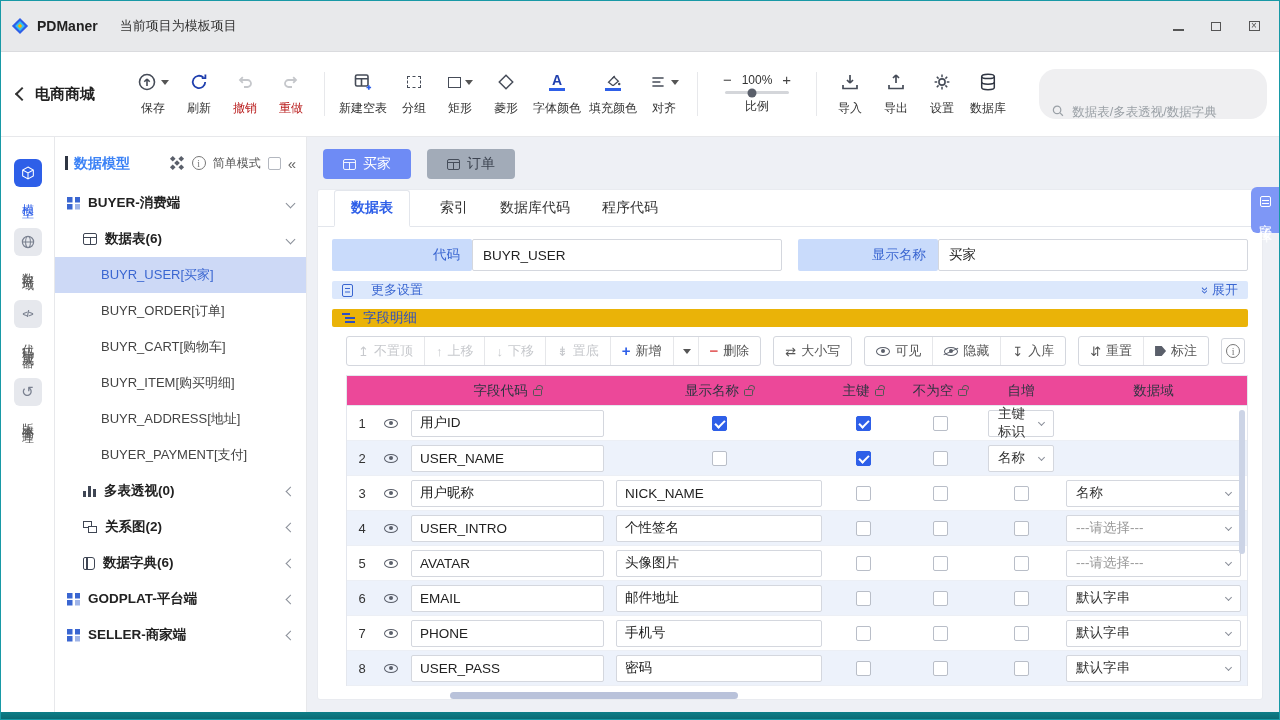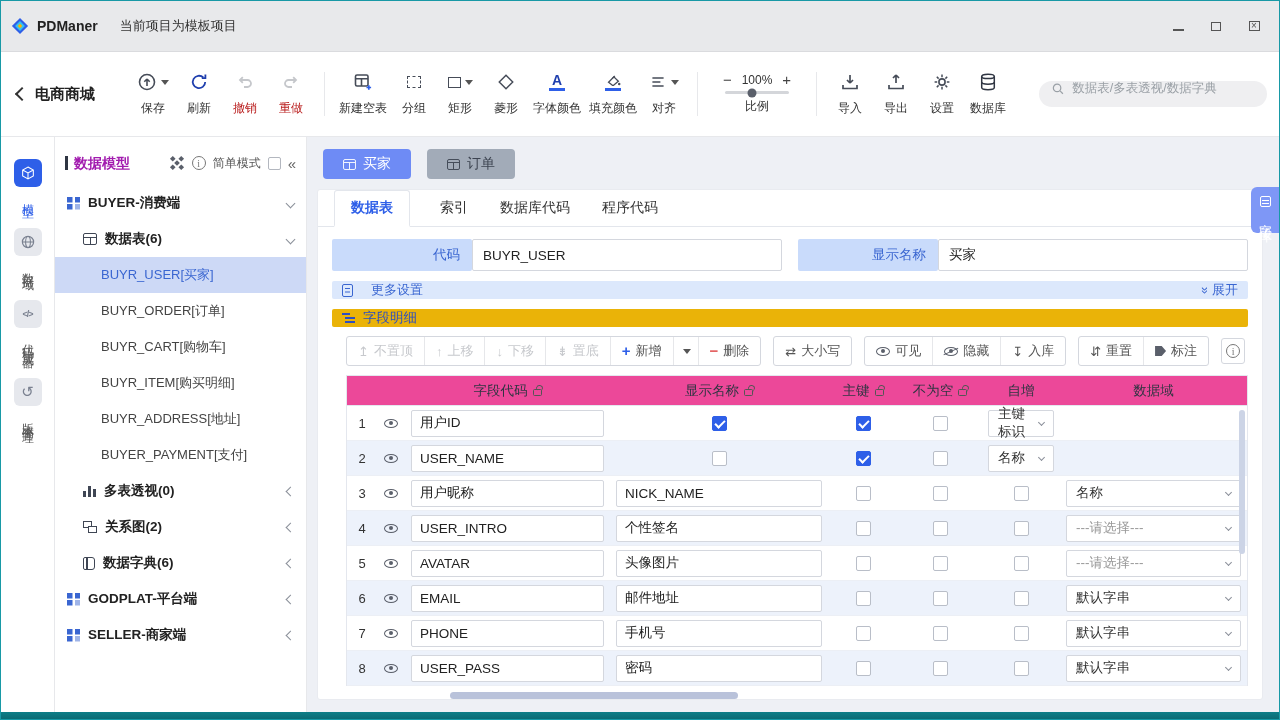--- a/index.html
+++ b/index.html
@@ -38,41 +38,41 @@
   .stack{display:flex;flex-direction:column;align-items:center}
   .dashed-rect{width:14px;height:12px;border:1.5px dashed #464c58}
   .solid-rect{width:13px;height:11px;border:1.6px solid #464c58}
   
   .zoom{display:flex;flex-direction:column;align-items:center;gap:4px;min-width:96px;padding:0 4px}
   .zoom-row{display:flex;align-items:center;gap:10px;font-size:12px;color:#333}
   .zsign{font-size:15px;color:#444;line-height:10px}
   .zoom-slider{width:64px;height:3px;background:#d4d6da;border-radius:2px;position:relative}
   .zoom-thumb{position:absolute;left:42%;top:50%;transform:translate(-50%,-50%);width:9px;height:9px;border-radius:50%;background:#5a5f6a}
   
-  .search{margin-left:auto;display:flex;align-items:flex-start;gap:7px;background:#efeff1;border-radius:17px;height:26px;padding:0 12px;width:228px;flex:0 0 auto}
+  .search{margin-left:auto;display:flex;align-items:flex-end;gap:7px;background:#efeff1;border-radius:17px;height:50px;padding:0 12px;width:228px;flex:0 0 auto}
   .search input{border:none;outline:none;background:transparent;font-size:12.5px;color:#555;width:100%;font-family:inherit}
   .search input::placeholder{color:#9aa0a6}
 
   
   .app-body{flex:1;display:flex;min-height:0;background:#eef0f5}
   
   .leftnav{flex:0 0 54px;background:#fff;border-right:1px solid #e7e8eb;display:flex;flex-direction:column;align-items:center;padding-top:22px;gap:28px}
   .nav-item{display:flex;flex-direction:column;align-items:center;gap:7px;cursor:default}
   .nav-icon{width:28px;height:28px;border-radius:6px;background:#e6e8ed;display:flex;align-items:center;justify-content:center;color:#7a8190}
   .nav-item.active .nav-icon{background:#2e5fe8;color:#fff}
   .nav-label{writing-mode:vertical-rl;letter-spacing:3px;font-size:12px;color:#555}
   .nav-item.active .nav-label{color:#2e5fe8}
   .code-glyph{font-size:9px;font-weight:bold;letter-spacing:-1px}
   .hist-glyph{font-size:15px;line-height:14px}
   .hist-glyph::before{content:'\21BA'}
 
   
   .sidebar{flex:0 0 252px;background:#fff;border-right:1px solid #e7e8eb;display:flex;flex-direction:column;padding-top:10px;min-height:0}
   .sidebar-header{display:flex;align-items:center;height:32px;padding:0 10px;gap:7px}
-  .sidebar-title{font-weight:bold;font-size:14px;color:#a21caf;border-left:3px solid #2f3542;padding-left:6px;line-height:14px}
+  .sidebar-title{font-weight:bold;font-size:14px;color:#3b82f6;border-left:3px solid #2f3542;padding-left:6px;line-height:14px}
   .sh-right{margin-left:auto;display:flex;align-items:center;gap:7px;font-size:12px;color:#555}
   .diamonds-icon{width:4px;height:4px;background:#5a5f6a;transform:rotate(45deg);box-shadow:6px 0 #5a5f6a,-6px 0 #5a5f6a,0 6px #5a5f6a,0 -6px #5a5f6a;margin:0 6px}
   .info-icon{width:14px;height:14px;border:1.2px solid #777;border-radius:50%;display:inline-flex;align-items:center;justify-content:center;flex:0 0 auto}
   .info-icon::before{content:'i';font-size:10px;color:#777;font-family:"Liberation Serif",serif}
   .sm-check{width:13px;height:13px;border:1.3px solid #b3b7bf;border-radius:2px;background:#fff}
   .collapse-icon::before{content:'\00AB';font-size:15px;color:#666}
   .tree{flex:1;overflow:hidden;padding-top:6px}
   .titem{display:flex;align-items:center;height:36px;padding:0 12px;gap:8px;font-size:13px;color:#444;cursor:default}
   .titem.l1{padding-left:28px}
   .titem.l2{padding-left:46px}

